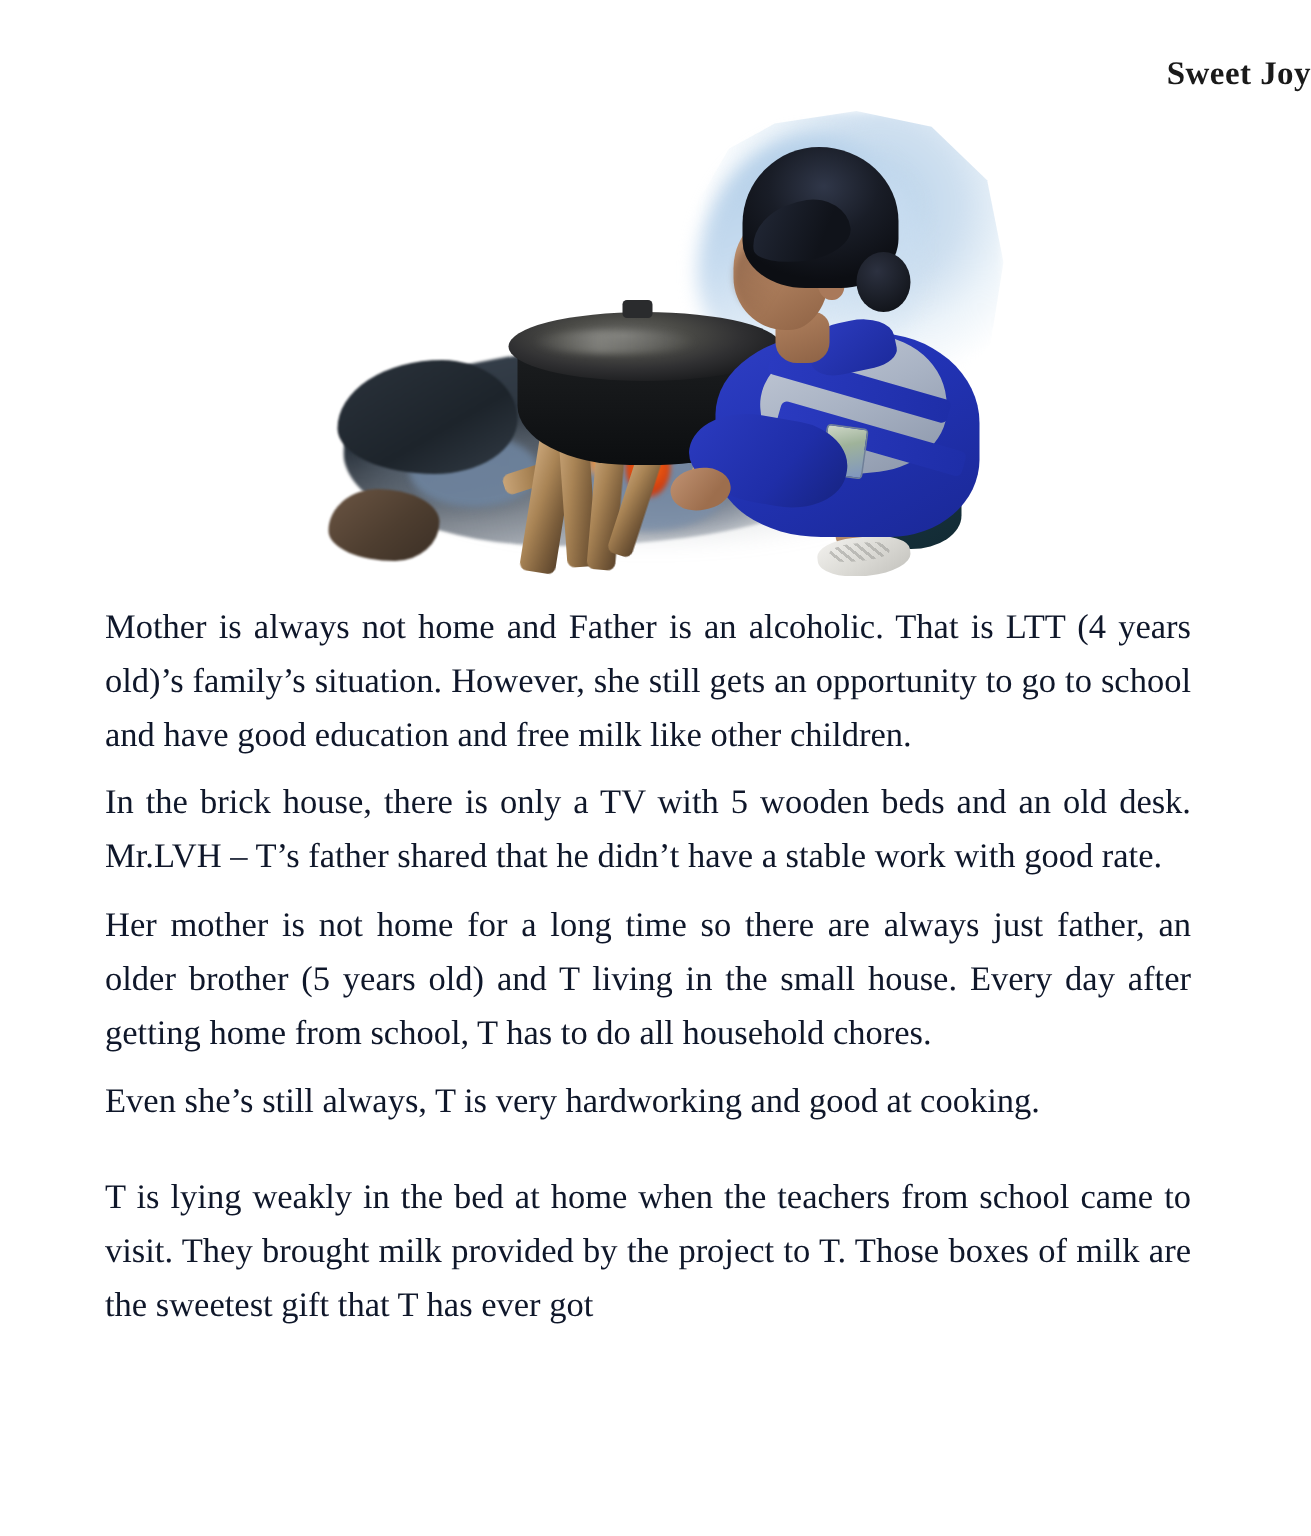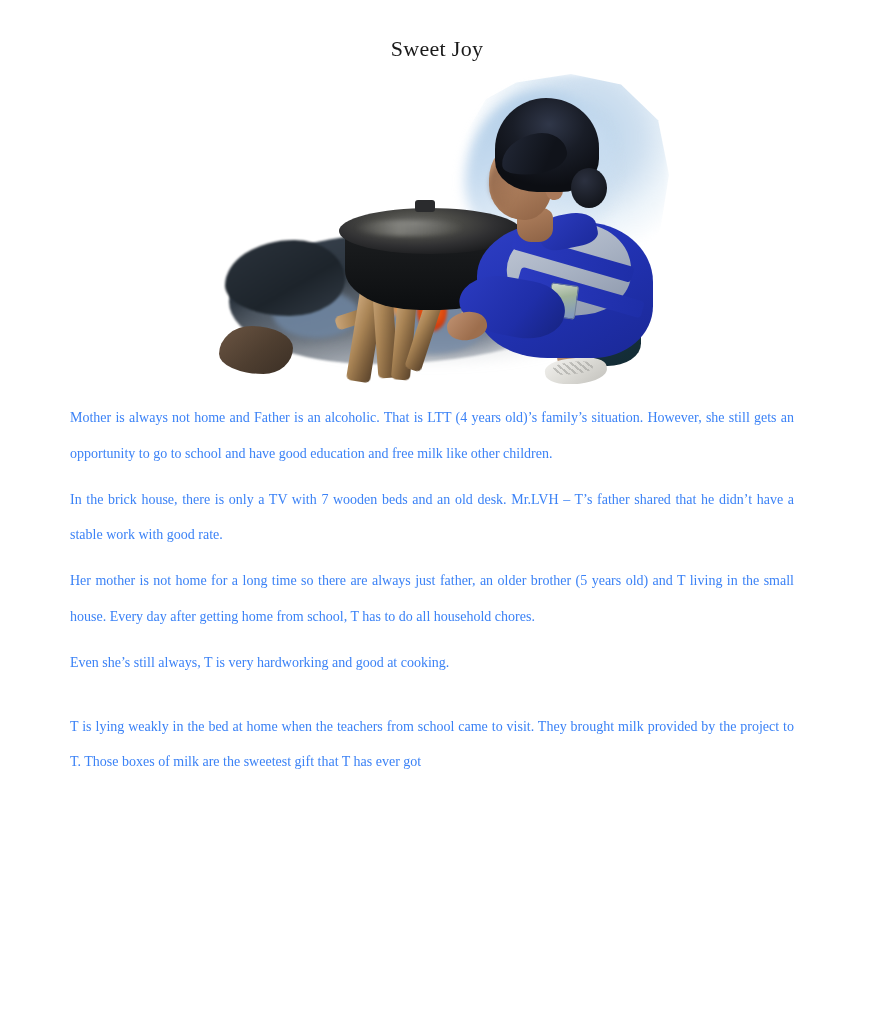--- a/index.html
+++ b/index.html
@@ -23,23 +23,23 @@
     position: relative;
     background: #ffffff;
   }
 
   
   .doc-title {
     position: absolute;
     top: 21px;
     left: 0;
     width: 874px;
-    text-align: center;
+    text-align: right;
     font-size: 22px;
-    font-weight: normal;
+    font-weight: bold;
     letter-spacing: 0.3px;
     font-family: "Liberation Serif", "DejaVu Serif", serif;
   }
 
   
   .photo-wrap {
     position: absolute;
     top: 72px;
     left: 203px;
     width: 472px;
@@ -323,26 +323,26 @@
 
   
   .body-text {
     position: absolute;
     top: 400px;
     left: 70px;
     width: 724px;
   }
   .para {
     margin: 0 0 10px 0;
-    font-size: 14px;
+    font-size: 23px;
     line-height: 35.8px;
     text-align: justify;
     text-justify: inter-word;
     font-family: "Liberation Serif", "DejaVu Serif", serif;
-    color: #3b82f6;
+    color: #0f172a;
   }
   .para:last-child { margin-bottom: 0; margin-top: 28px; }
 </style>
 </head>
 <body>
 
 <div class="page">
 
   <h1 class="doc-title">Sweet Joy</h1>
 
@@ -401,19 +401,19 @@
         <div class="hair"></div>
         <div class="hair-sweep"></div>
         <div class="hair-bun"></div>
       </div>
 
     </div>
   </div>
 
   <div class="body-text">
     <p class="para">Mother is always not home and Father is an alcoholic. That is LTT (4 years old)’s family’s situation. However, she still gets an opportunity to go to school and have good education and free milk like other children.</p>
-    <p class="para">In the brick house, there is only a TV with 7 wooden beds and an old desk. Mr.LVH – T’s father shared that he didn’t have a stable work with good rate.</p>
+    <p class="para">In the brick house, there is only a TV with 5 wooden beds and an old desk. Mr.LVH – T’s father shared that he didn’t have a stable work with good rate.</p>
     <p class="para">Her mother is not home for a long time so there are always just father, an older brother (5 years old) and T living in the small house. Every day after getting home from school, T has to do all household chores.</p>
     <p class="para">Even she’s still always, T is very hardworking and good at cooking.</p>
     <p class="para">T is lying weakly in the bed at home when the teachers from school came to visit. They brought milk provided by the project to T. Those boxes of milk are the sweetest gift that T has ever got</p>
   </div>
 
 </div>
 
 </body></html>

